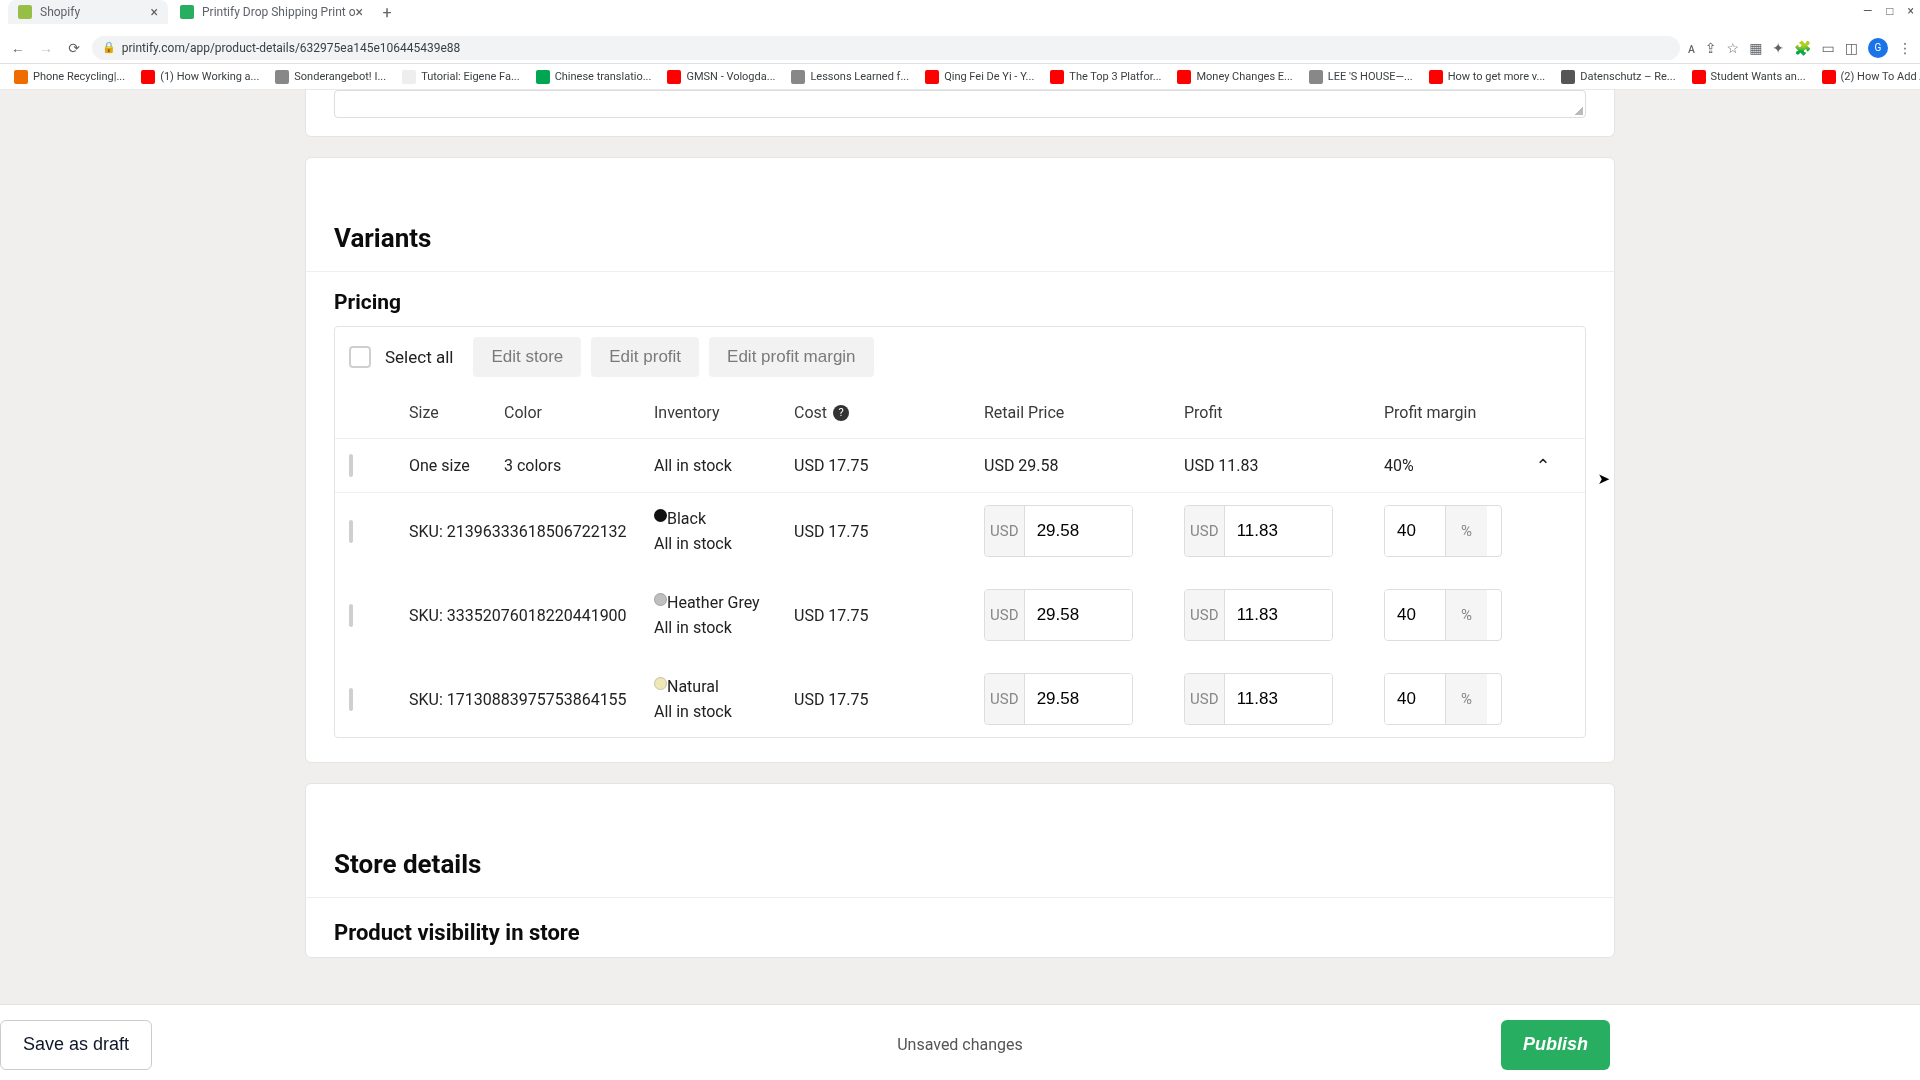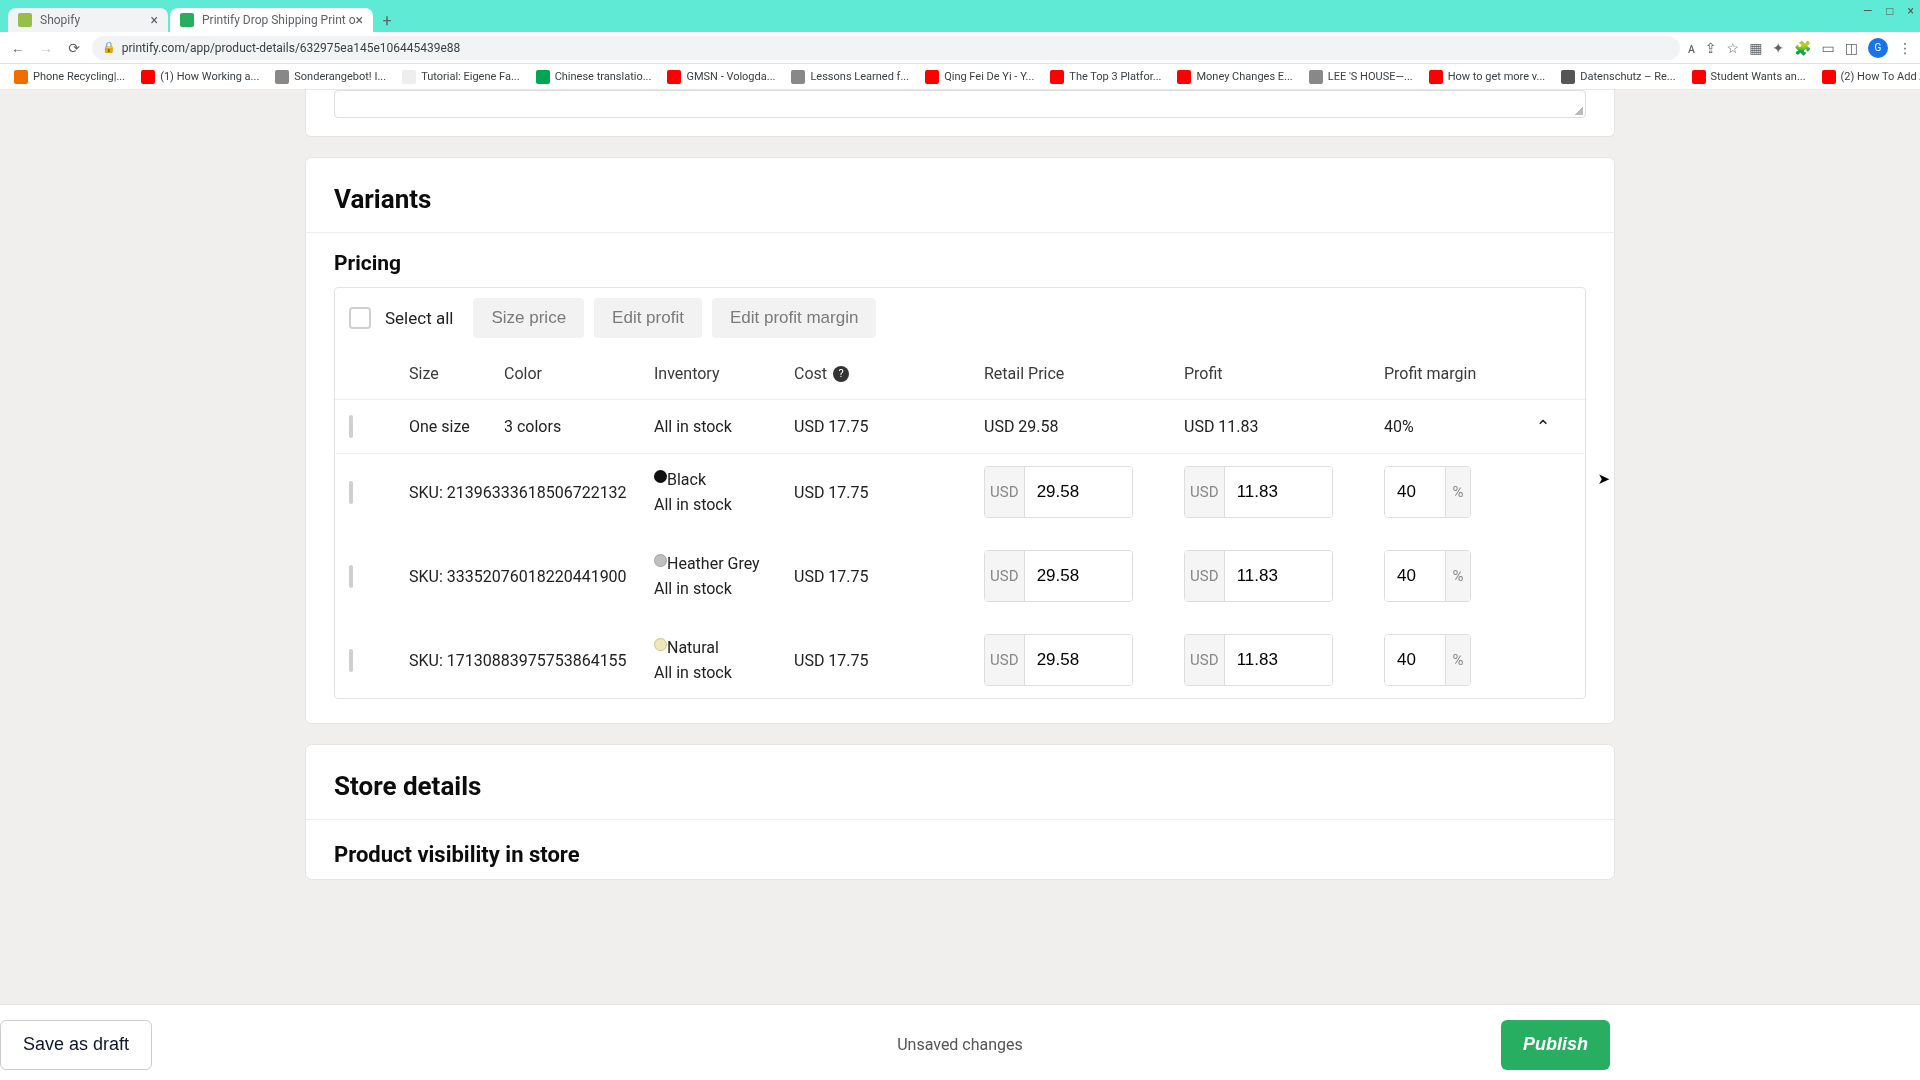--- a/index.html
+++ b/index.html
@@ -1,19 +1,19 @@
 <!DOCTYPE html>
 <html><head>
 <meta charset="utf-8">
 <style>
   * { box-sizing: border-box; margin: 0; padding: 0; }
   body { font-family: -apple-system, BlinkMacSystemFont, "Segoe UI", Roboto, Arial, sans-serif; background: #dee1e6; height: 1080px; width: 1920px; overflow: hidden; position: relative; }
   
   
-  .tab-strip { height: 32px; background: #5eead4; display: flex; align-items: flex-end; padding-left: 8px; }
+  .tab-strip { height: 32px; background: #ffffff; display: flex; align-items: flex-start; padding-left: 8px; }
   .tab { height: 24px; background: #f1f3f4; border-radius: 8px 8px 0 0; display: flex; align-items: center; padding: 0 10px; font-size: 12px; color: #5f6368; margin-right: 2px; position: relative; min-width: 160px; }
   .tab.active { background: #fff; }
   .tab .favicon { width: 14px; height: 14px; margin-right: 8px; border-radius: 2px; }
   .tab .close { margin-left: auto; color: #5f6368; font-size: 14px; line-height: 1; cursor: pointer; }
   .newtab { width: 24px; height: 24px; display: flex; align-items: center; justify-content: center; font-size: 16px; color: #5f6368; cursor: pointer; }
   .window-controls { position: absolute; right: 6px; top: 4px; display: flex; gap: 14px; font-size: 12px; color: #555; }
   
   .toolbar { height: 32px; background: #fff; display: flex; align-items: center; padding: 0 8px; gap: 8px; border-bottom: 1px solid #e0e0e0; }
   .nav-btn { width: 20px; height: 20px; display: flex; align-items: center; justify-content: center; color: #5f6368; font-size: 14px; cursor: pointer; }
   .nav-btn.disabled { color: #bdbdbd; }
@@ -27,21 +27,21 @@
   .bm .bmicon { width: 14px; height: 14px; border-radius: 2px; }
   
   
   .page { background: #f0efee; height: calc(1080px - 28px - 32px - 26px); overflow: hidden; position: relative; }
   .content { width: 1310px; margin: 0 auto; }
   .card { background: #fff; border: 1px solid #e4e4e4; border-radius: 6px; margin-top: 20px; }
   .card.top-cut { margin-top: 0; border-top: none; border-radius: 0 0 6px 6px; }
   .desc-box { height: 28px; border: 1px solid #ddd; border-radius: 4px; margin: 0 28px 18px; position: relative; }
   .desc-box::after { content: ""; position: absolute; right: 2px; bottom: 2px; width: 8px; height: 8px; background: linear-gradient(135deg, transparent 50%, #bbb 50%); }
   
-  .section-title { font-size: 26px; font-weight: 700; color: #0c0c0c; padding: 26px 28px 18px; }
+  .section-title { font-size: 26px; font-weight: 700; color: #0c0c0c; padding: 26px 28px 18px; margin-top: 39px; }
   .sub-title { font-size: 21px; font-weight: 700; color: #0c0c0c; padding: 18px 28px 12px; }
   
   .pricing-box { border: 1px solid #e4e4e4; border-radius: 4px; margin: 0 28px 24px; }
   .pricing-toolbar { display: flex; align-items: center; gap: 10px; padding: 10px 14px; }
   .chk { width: 22px; height: 22px; border: 2px solid #cfcfcf; border-radius: 4px; background: #fff; cursor: pointer; flex-shrink: 0; }
   .plabel { font-size: 17px; color: #222; margin-left: 4px; margin-right: 10px; }
   .pillbtn { background: #f2f2f2; border: none; border-radius: 4px; padding: 10px 18px; font-size: 17px; color: #7a7a7a; cursor: pointer; }
   
   .thead, .trow { display: grid; grid-template-columns: 60px 95px 150px 140px 190px 200px 200px 1fr 56px; align-items: center; padding: 16px 14px; }
   .thead { color: #3a3a3a; font-size: 16px; border-bottom: 1px solid #eee; }
@@ -56,21 +56,21 @@
   .sku { font-size: 16px; }
   .colorcell { }
   .swatchline { display: flex; align-items: flex-start; gap: 0; }
   .swatch { width: 13px; height: 13px; border-radius: 50%; border: 1px solid rgba(0,0,0,.15); }
   .stockline { margin-top: 6px; }
   
   .money-input { display: flex; height: 52px; width: 149px; border: 1px solid #ddd; border-radius: 4px; overflow: hidden; }
   .money-input .prefix, .money-input .suffix { background: #f5f5f5; display: flex; align-items: center; justify-content: center; color: #888; font-size: 15px; width: 58px; border-right: 1px solid #ddd; }
   .money-input .suffix { border-right: none; border-left: 1px solid #ddd; width: 42px; }
   .money-input input { border: none; outline: none; padding: 0 12px; font-size: 17px; width: 100%; }
-  .money-input.narrow { width: 87px; }
+  .money-input.narrow { width: 118px; }
   .money-input.narrow input { width: 60px; }
   
   .store-card { }
   
   
   .footer { position: absolute; left: 0; right: 0; bottom: 0; height: 80px; background: #fff; border-top: 1px solid #e4e4e4; display: flex; align-items: center; justify-content: space-between; padding: 0 310px 0 0; gap: 16px; }
   .footer .msg { position: absolute; left: 50%; transform: translateX(-50%); color: #555; font-size: 16px; }
   .btn { height: 50px; padding: 0 22px; border-radius: 6px; font-size: 18px; cursor: pointer; }
   .btn-outline { background: #fff; border: 1px solid #ccc; color: #0f172a; }
   .btn-primary { background: #27ae60; color: #fff; border: none; font-weight: 600; font-style: italic; }
@@ -192,21 +192,21 @@
 
     <div class="card">
       <div class="section-title">Variants</div>
       <div style="border-top:1px solid #eee"></div>
       <div class="sub-title">Pricing</div>
 
       <div class="pricing-box">
         <div class="pricing-toolbar">
           <span class="chk"></span>
           <span class="plabel">Select all</span>
-          <button class="pillbtn">Size price</button>
+          <button class="pillbtn">Edit store</button>
           <button class="pillbtn">Edit profit</button>
           <button class="pillbtn">Edit profit margin</button>
         </div>
 
         <div class="thead">
           <span></span>
           <span class="th">Size</span>
           <span class="th">Color</span>
           <span class="th">Inventory</span>
           <span class="th">

